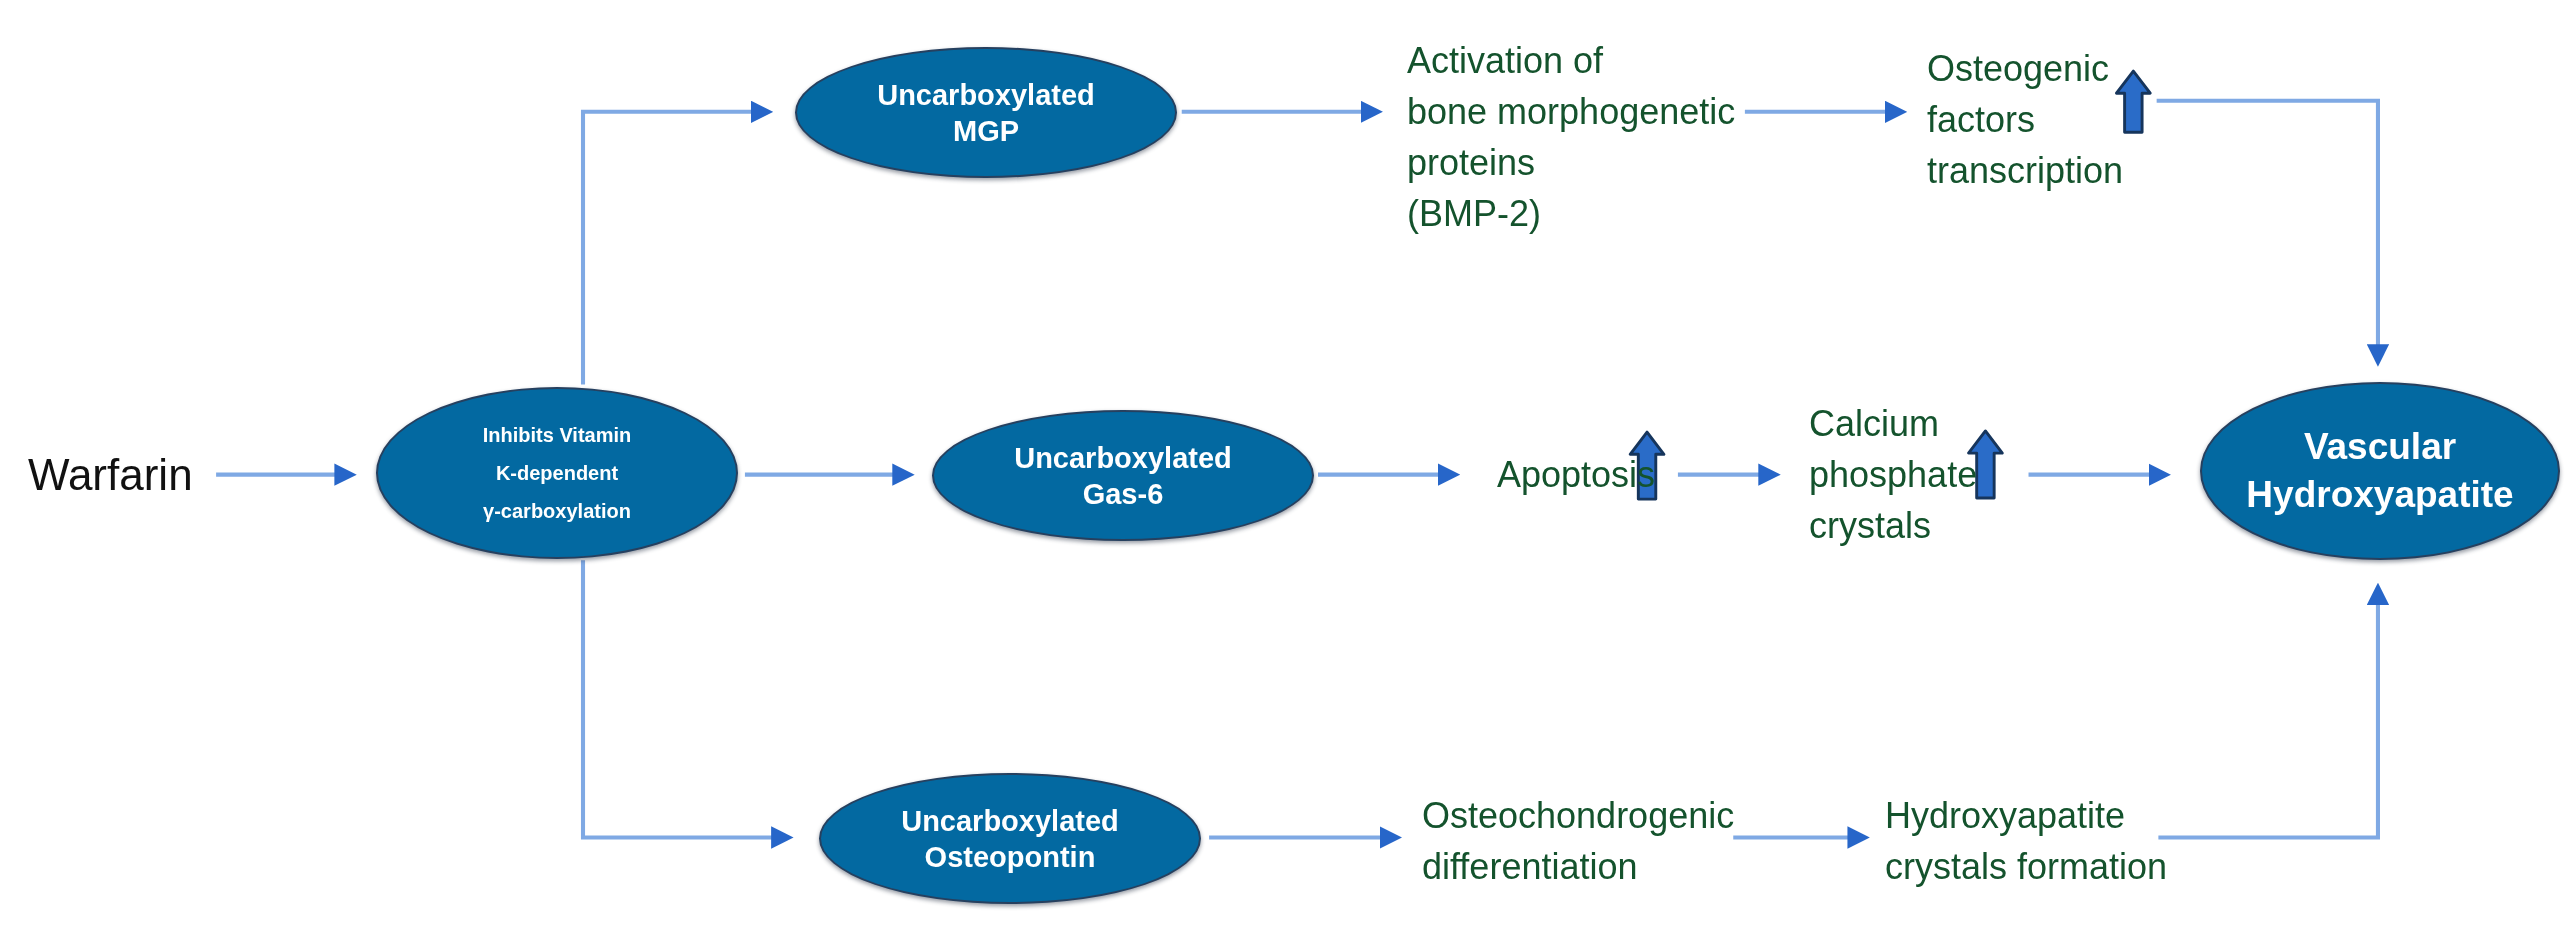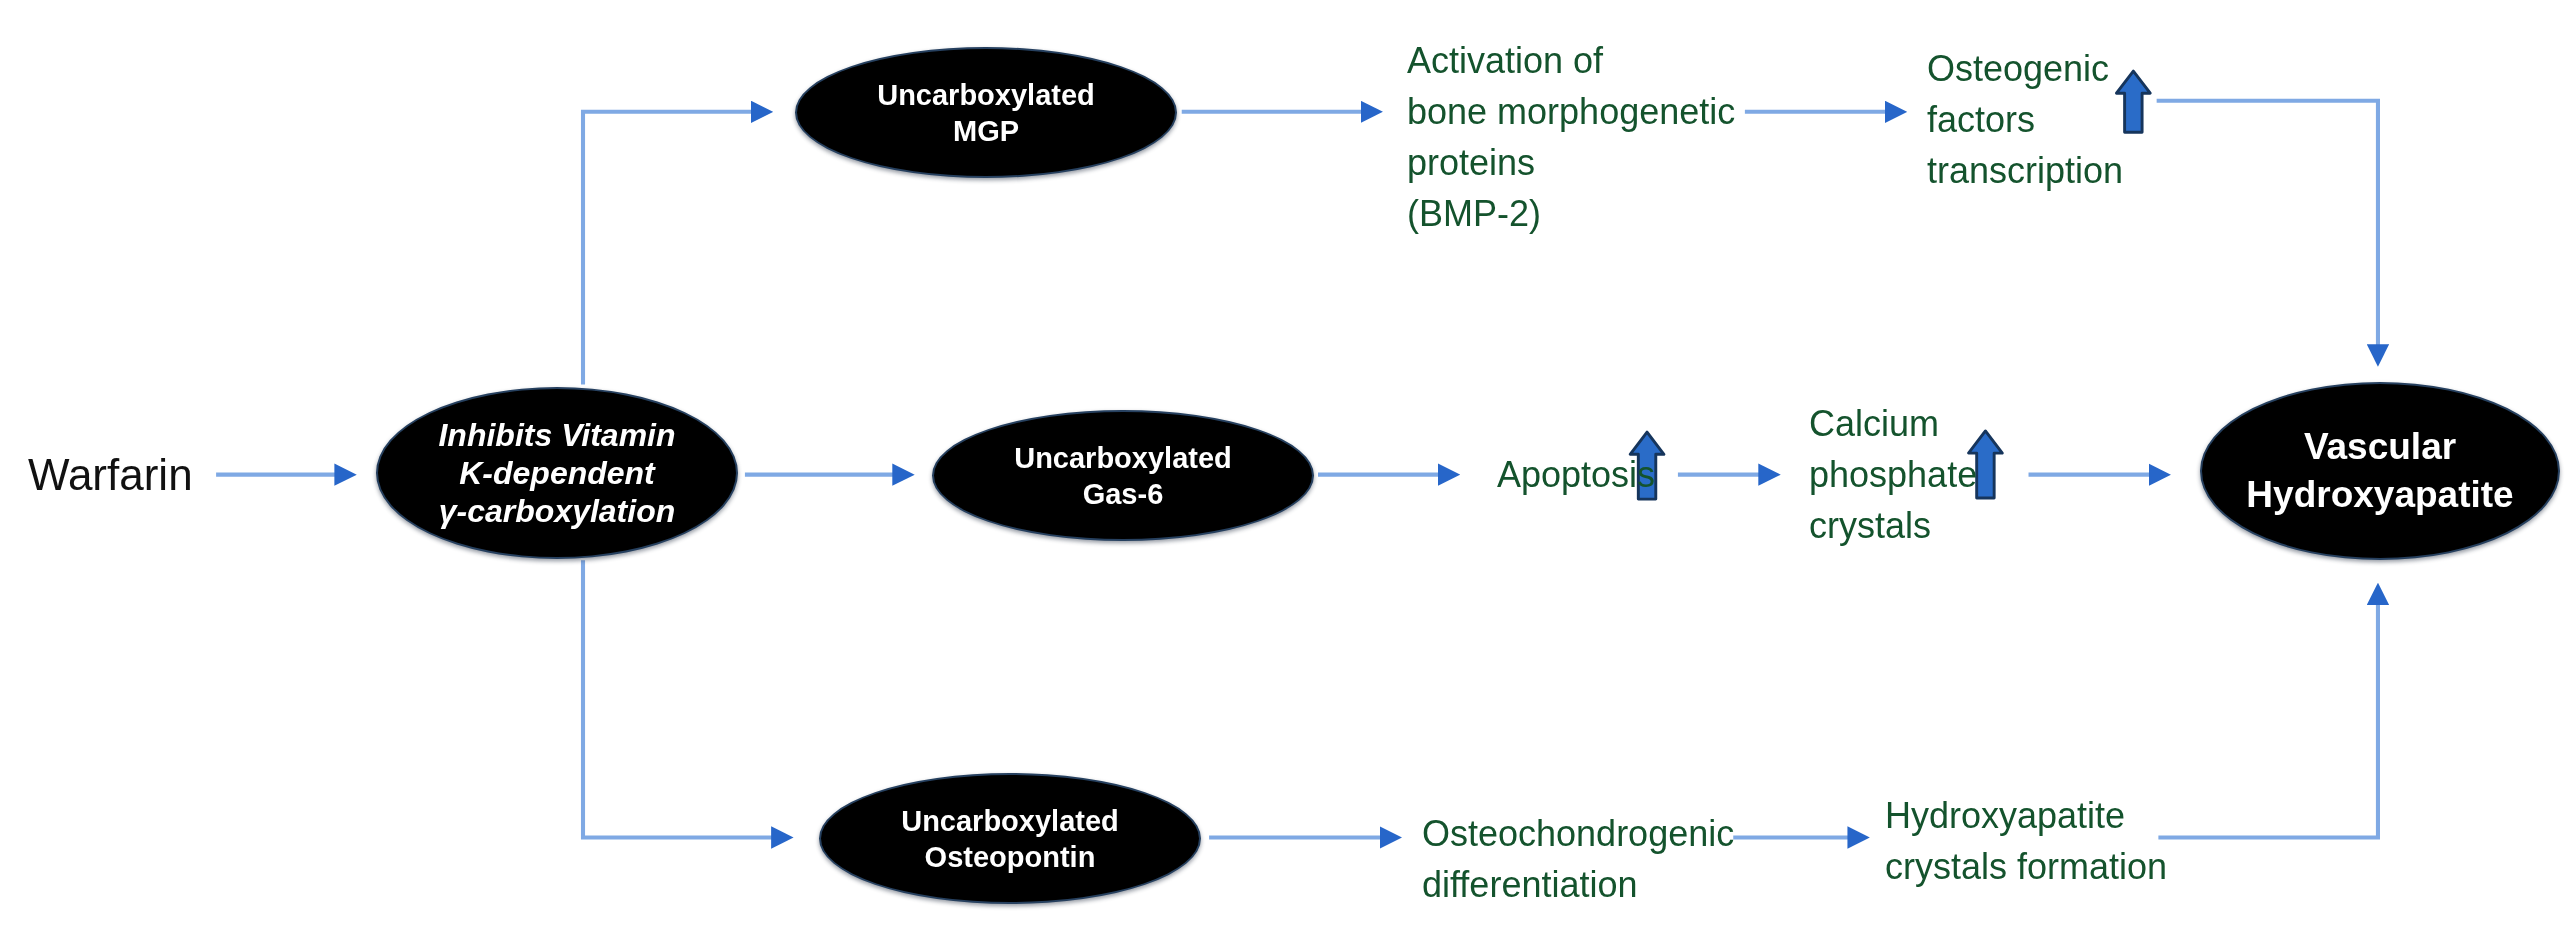--- a/index.html
+++ b/index.html
@@ -27,36 +27,36 @@
     stroke-width: 7;
   }
   .thick-arrow {
     fill: #2a6cc8;
     stroke: #16355c;
     stroke-width: 5;
     stroke-linejoin: round;
   }
   .node {
     position: absolute;
-    background: #000000;
+    background: #0369a1;
     border: 2.9px solid #26405f;
     border-radius: 50%;
     box-sizing: border-box;
     display: flex;
     flex-direction: column;
     align-items: center;
     justify-content: center;
     color: #ffffff;
     font-weight: bold;
     text-align: center;
     box-shadow: 0 2.3px 4.7px rgba(25,35,55,0.45);
   }
   .node .ln { display: block; }
   .node-sm { font-size: 29px; line-height: 36px; }
-  .node-hub { font-size: 32px; line-height: 38px; font-style: italic; }
+  .node-hub { font-size: 20px; line-height: 38px; }
   .node-sink { font-size: 37px; line-height: 48px; }
   .tblock {
     position: absolute;
     color: #14532d;
     font-size: 36px;
     line-height: 51px;
     white-space: nowrap;
     text-align: left;
   }
   .tblock .ln { display: block; }
@@ -148,21 +148,21 @@
   <div class="tblock" style="left:1477px; top:449px;margin-left:20px;">
     <span class="ln">Apoptosis</span>
   </div>
 
   <div class="tblock" style="left:1809px; top:398px;">
     <span class="ln">Calcium</span>
     <span class="ln">phosphate</span>
     <span class="ln">crystals</span>
   </div>
 
-  <div class="tblock" style="left:1422px; top:808px;">
+  <div class="tblock" style="left:1422px; top:790px;">
     <span class="ln">Osteochondrogenic</span>
     <span class="ln">differentiation</span>
   </div>
 
   <div class="tblock" style="left:1885px; top:790px;">
     <span class="ln">Hydroxyapatite</span>
     <span class="ln">crystals formation</span>
   </div>
 
 </div>

